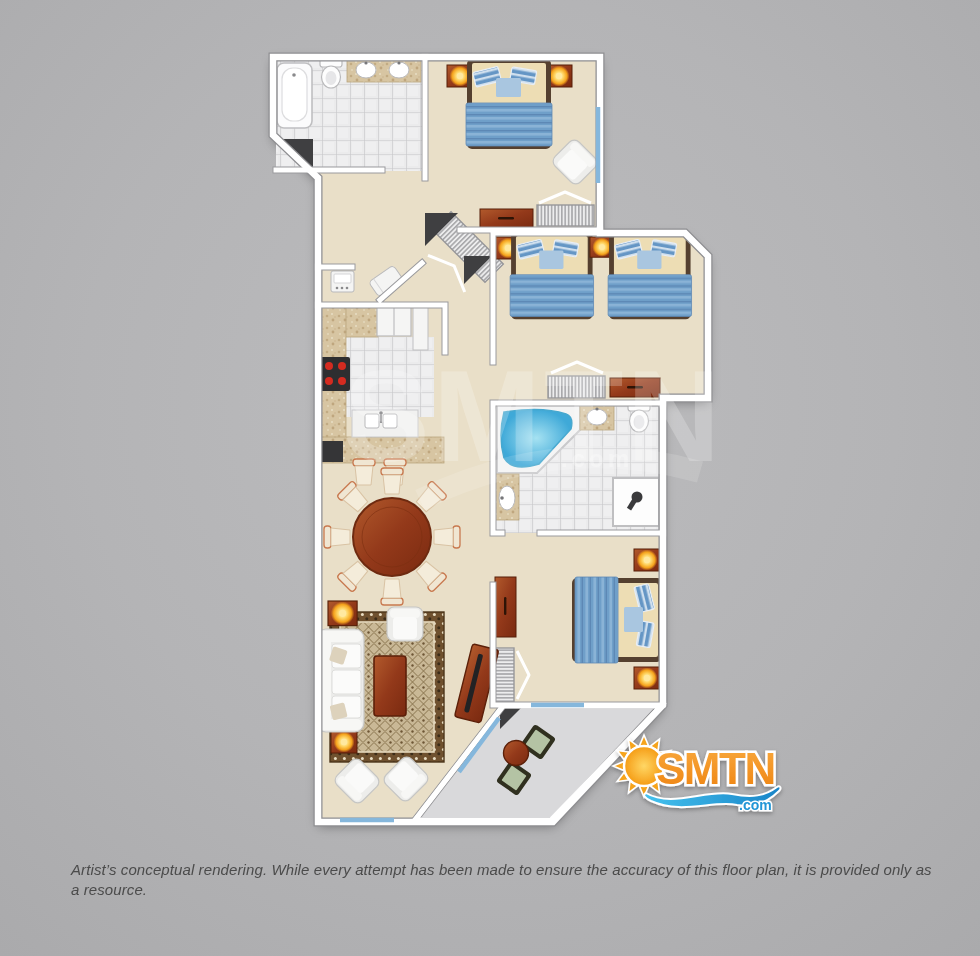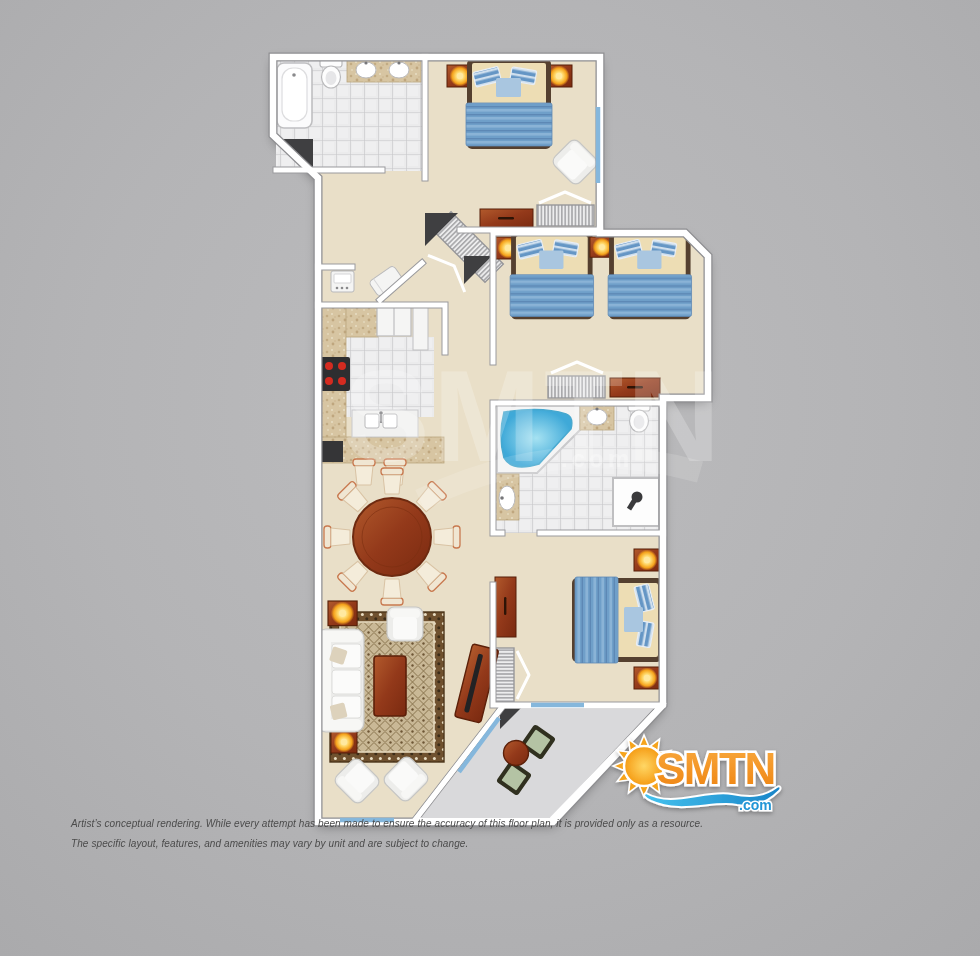--- a/index.html
+++ b/index.html
@@ -8,22 +8,22 @@
     background:radial-gradient(circle at 50% 42%, var(--bg-light) 0%, var(--bg-mid) 55%, var(--bg-dark) 100%);
     font-family:"Liberation Sans", sans-serif;
   }
   #plan-svg{position:absolute;left:0;top:0;}
   .wm{fill:var(--watermark-color);font-weight:bold;font-family:"Liberation Sans",sans-serif;}
   .logo-word{font-family:"Liberation Sans",sans-serif;font-weight:bold;fill:url(#orangeG);
              stroke:#ffffff;stroke-width:5;paint-order:stroke;letter-spacing:-1.5px;}
   .logo-com{font-family:"Liberation Sans",sans-serif;font-weight:bold;fill:var(--logo-blue);
             stroke:#ffffff;stroke-width:3;paint-order:stroke;}
   #disclaimer{
-    position:absolute;left:71px;top:814px;width:870px;
-    font-style:italic;font-size:10px;line-height:20px;color:var(--text-color);
+    position:absolute;left:71px;top:860px;width:870px;
+    font-style:italic;font-size:15px;line-height:20px;color:var(--text-color);
     letter-spacing:0.1px;
   }
 </style>
 </head>
 <body>
 
 <svg id="plan-svg" width="980" height="956" viewBox="0 0 980 956" xmlns="http://www.w3.org/2000/svg">
   <defs>
     <filter id="planShadow" x="-8%" y="-8%" width="116%" height="116%">
       <feDropShadow dx="0" dy="4" stdDeviation="6" flood-color="#000000" flood-opacity="0.38"></feDropShadow>
@@ -367,14 +367,13 @@
       <circle cx="26" cy="40" r="20" fill="url(#sunG)" stroke="#ffffff" stroke-width="2.5"></circle>
     </g>
     <text class="logo-word" x="38" y="58" font-size="44">SMTN</text>
     <path d="M28,67 C54,82 88,63 114,68 C134,72 147,70 159,61 C162,59 164,62 161,65 C150,76 136,82 119,79 C95,74 64,89 33,75 C27,72 24,69 28,67 Z" fill="url(#waveG)" stroke="#ffffff" stroke-width="2"></path>
     <text class="logo-com" x="121" y="84" font-size="14">.com</text>
   </g>
 </svg>
 
 <div id="disclaimer">
   <div>Artist’s conceptual rendering. While every attempt has been made to ensure the accuracy of this floor plan, it is provided only as a resource.</div>
-  <div>The specific layout, features, and amenities may vary by unit and are subject to change.</div>
 </div>
 
 </body></html>

